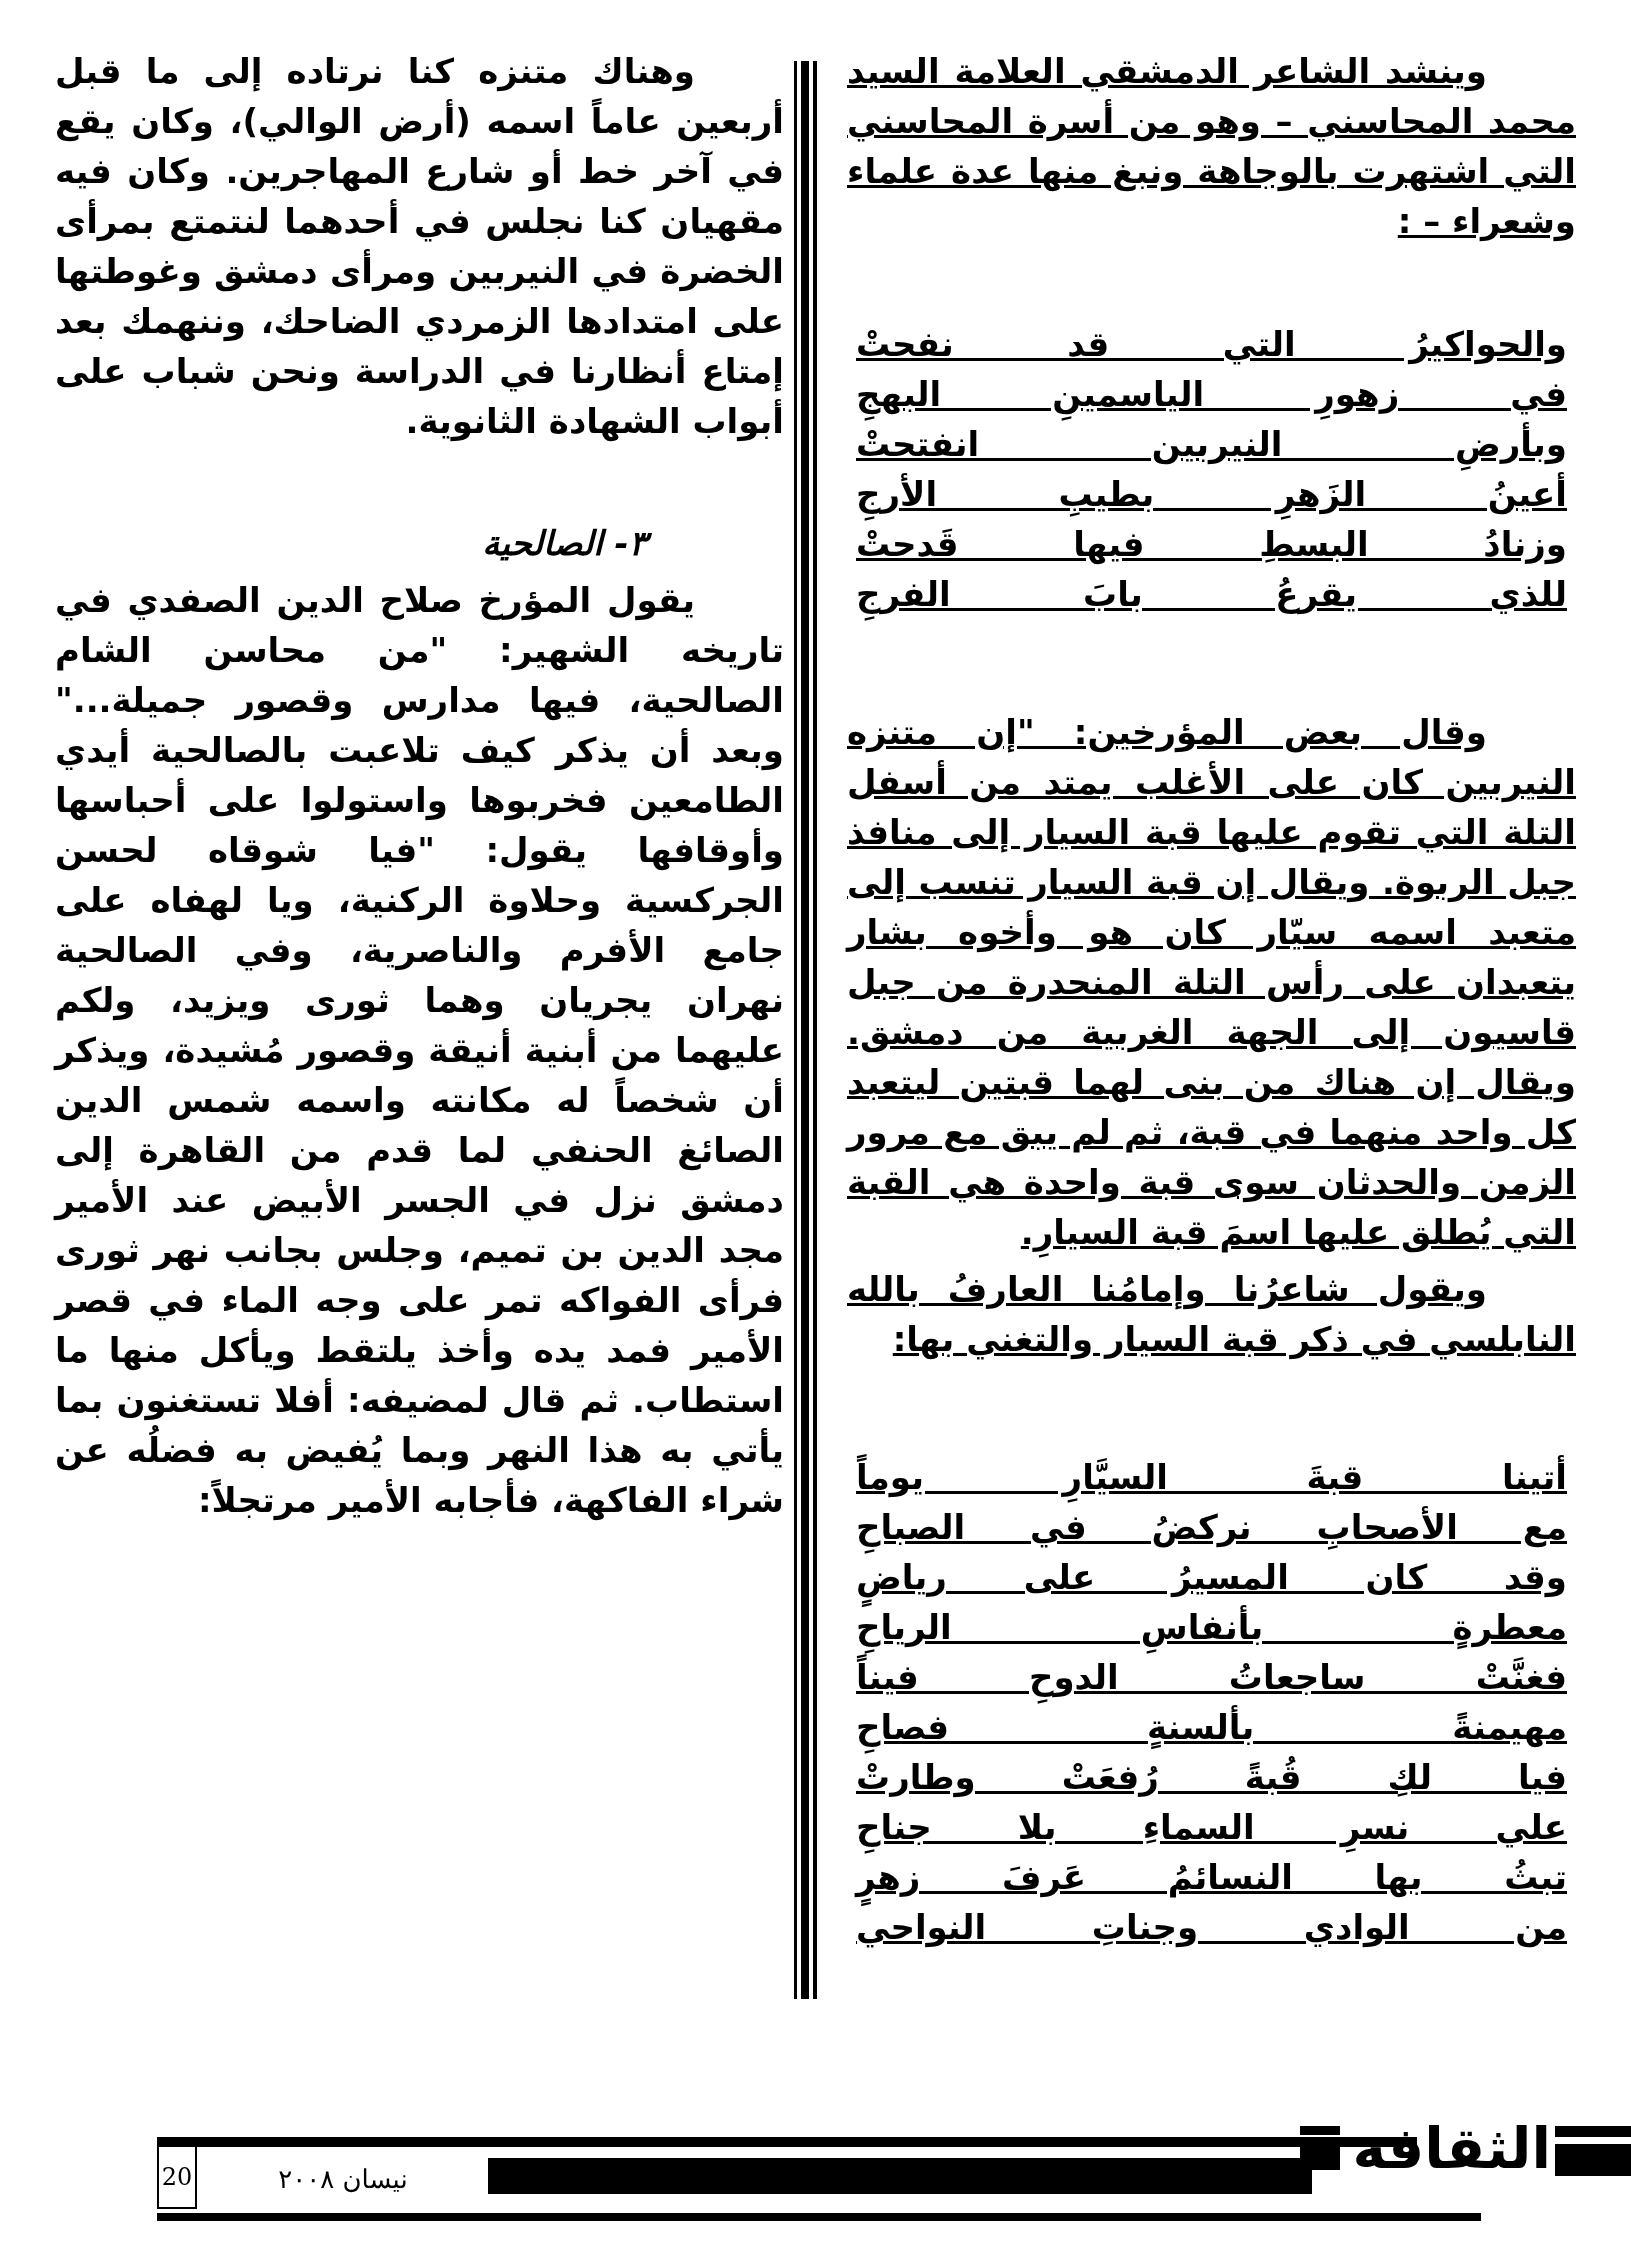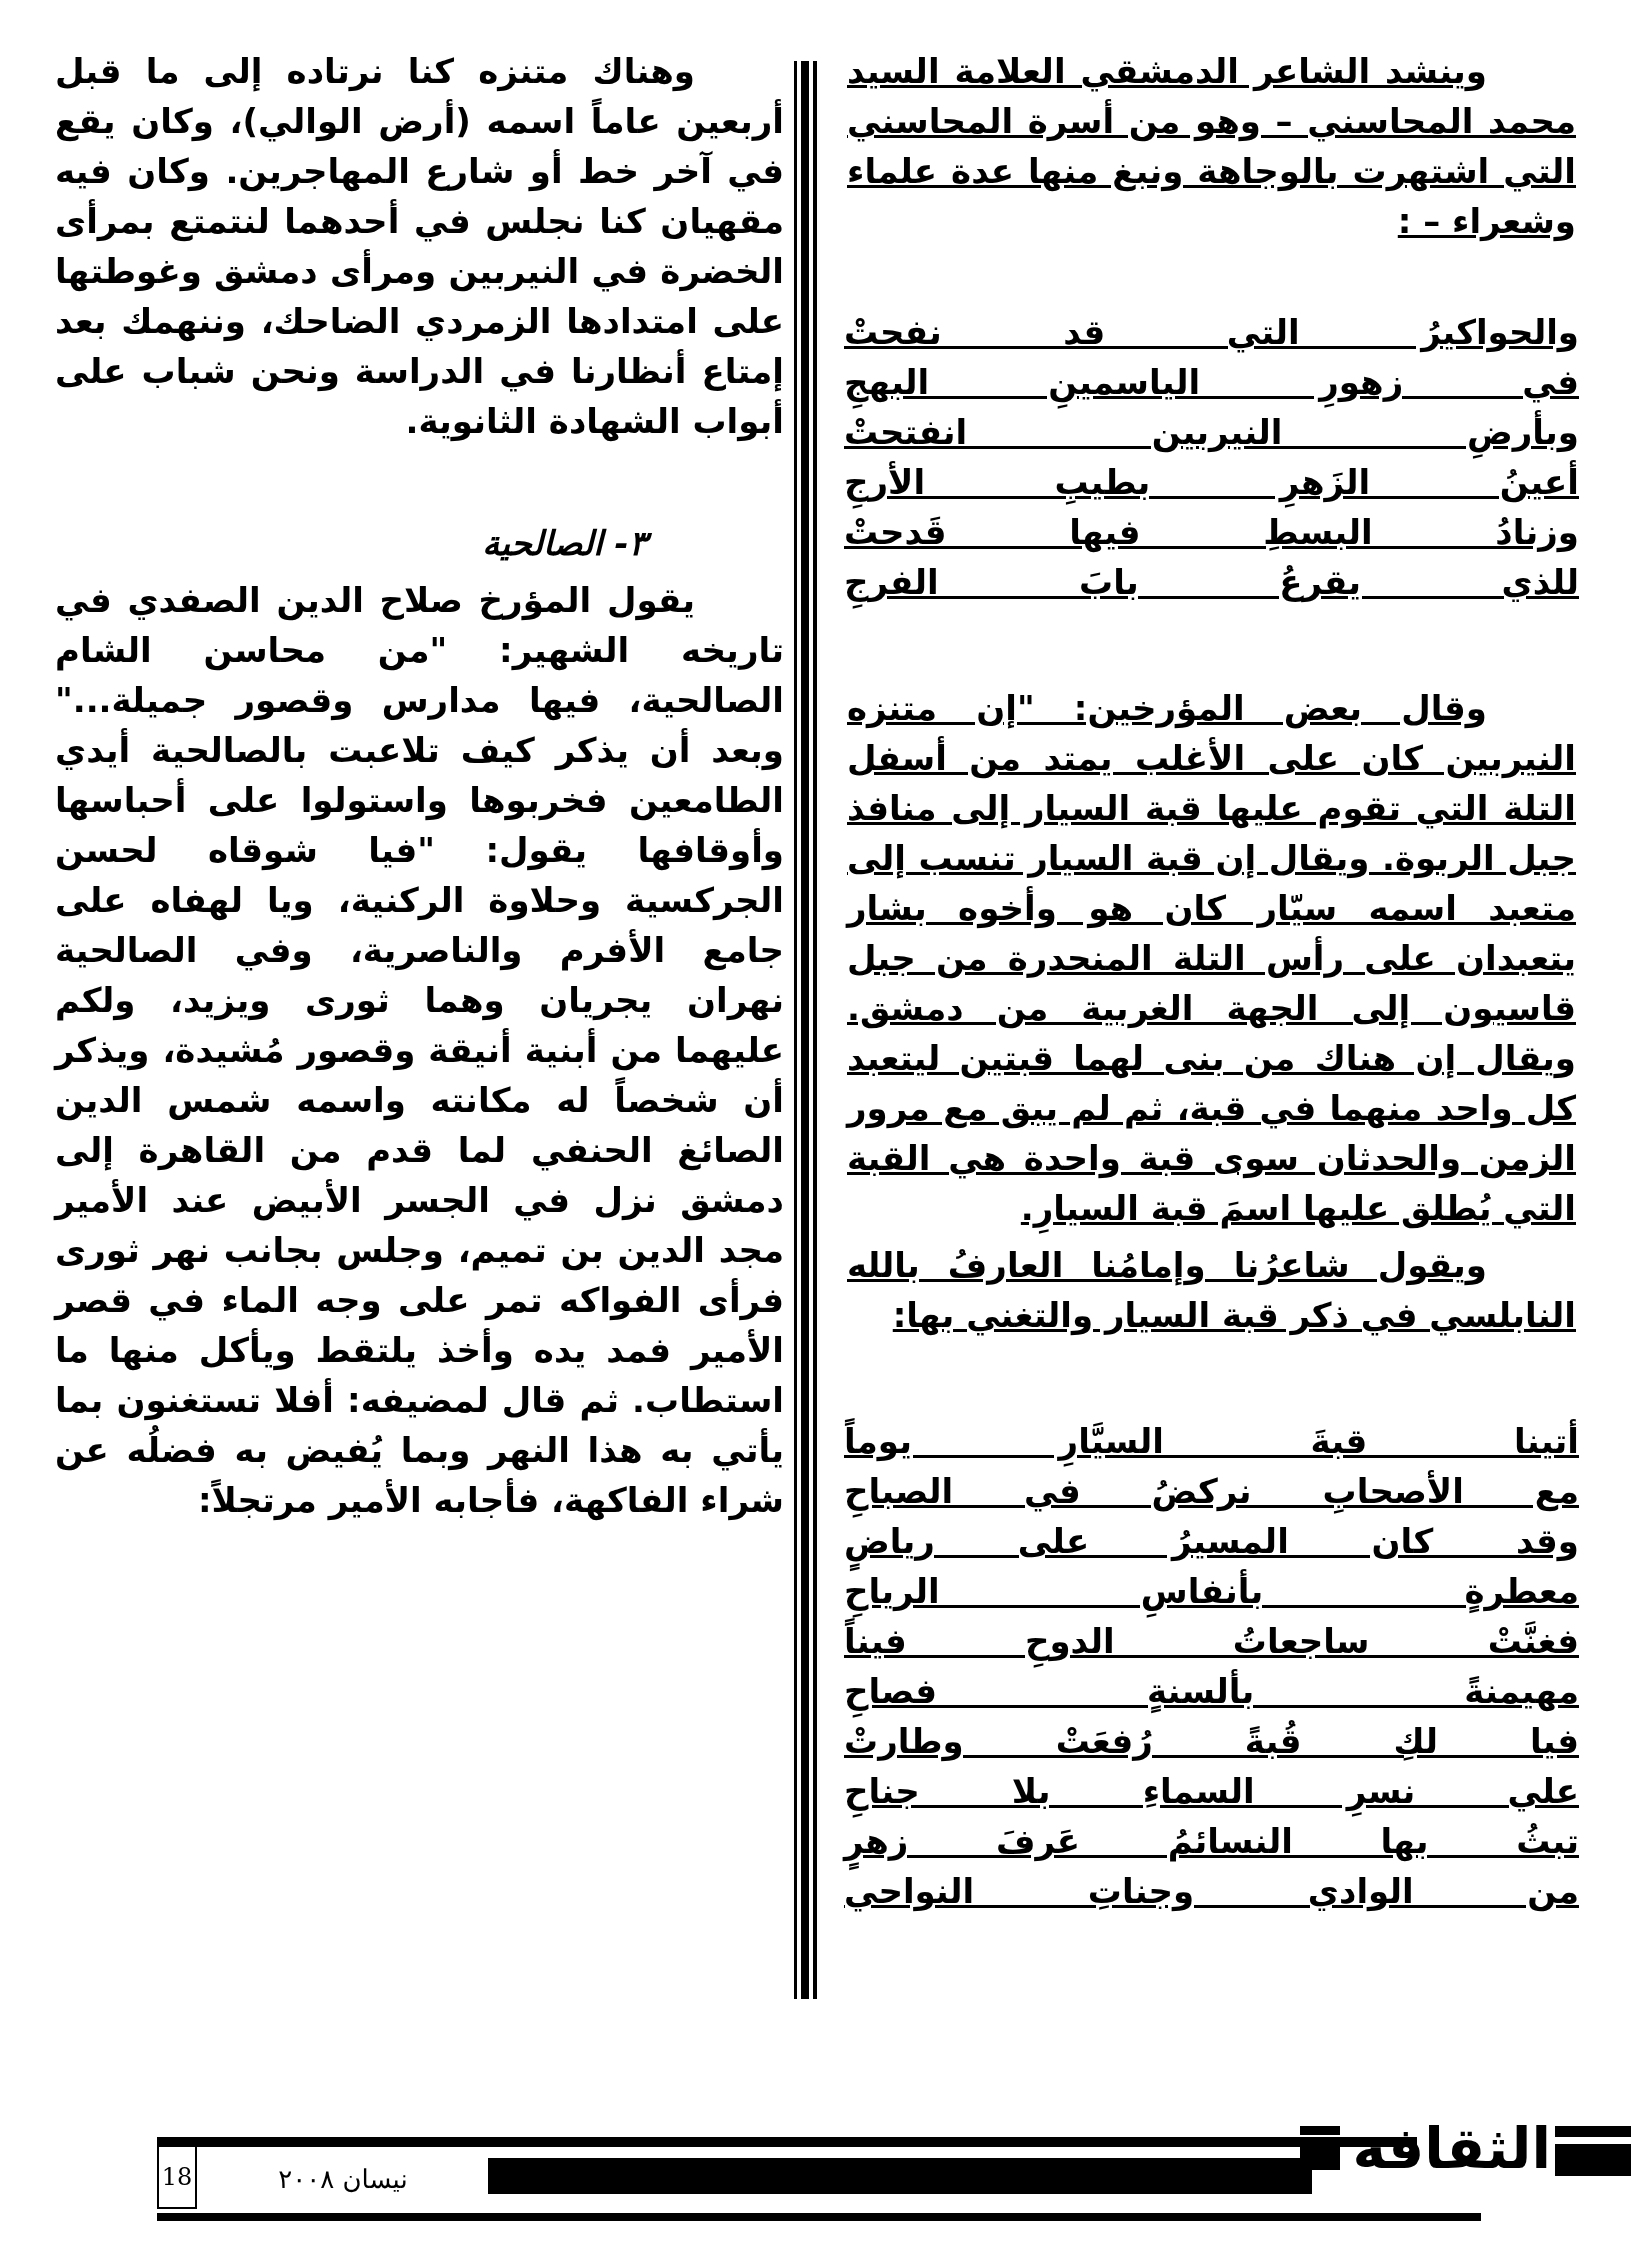--- a/index.html
+++ b/index.html
@@ -4,21 +4,21 @@
 <style>
   html, body { margin: 0; padding: 0; background: #ffffff; }
   body { width: 1631px; height: 2261px; position: relative; overflow: hidden;
          font-family: "DejaVu Sans", sans-serif; color: #000; }
   .col { position: absolute; top: 39px; direction: rtl; text-align: justify;
          font-weight: bold; font-size: 34px; line-height: 50px; }
   .col-right { left: 840px; width: 743px; text-decoration: underline; }
   .col-left  { left: 48px;  width: 743px; }
   .p { margin: 7px; }
   .indent { text-indent: 89px; }
-  .verse { margin: 4px; padding: 0; list-style: none; }
+  .verse { margin: 16px; padding: 0; list-style: none; }
   .verse li { height: 50px; text-align-last: justify; text-align: justify; }
   .gap-s { height: 50px; }
   .gap-m { height: 65px; }
   .heading { font-style: italic; font-weight: bold; padding-right: 137px; margin-top: 0; }
   .divider { position: absolute; top: 61px; height: 1938px; left: 794px; width: 24px; }
   .divider .r { position: absolute; top: 0; bottom: 0; background: #000; }
   .divider .r1 { left: 0; width: 3.2px; }
   .divider .r2 { left: 7.3px; width: 7.3px; }
   .divider .r3 { left: 19.4px; width: 3.2px; }
   
@@ -78,21 +78,21 @@
 
 <div class="col col-left">
   <p class="p indent">وهناك متنزه كنا نرتاده إلى ما قبل أربعين عاماً اسمه (أرض الوالي)، وكان يقع في آخر خط أو شارع المهاجرين. وكان فيه مقهيان كنا نجلس في أحدهما لنتمتع بمرأى الخضرة في النيربين ومرأى دمشق وغوطتها على امتدادها الزمردي الضاحك، وننهمك بعد إمتاع أنظارنا في الدراسة ونحن شباب على أبواب الشهادة الثانوية.</p>
   <div class="gap-m"></div>
   <h2 class="p heading" style="font-size:34px;line-height:50px;">٣- الصالحية</h2>
   <p class="p indent">يقول المؤرخ صلاح الدين الصفدي في تاريخه الشهير: "من محاسن الشام الصالحية، فيها مدارس وقصور جميلة..." وبعد أن يذكر كيف تلاعبت بالصالحية أيدي الطامعين فخربوها واستولوا على أحباسها وأوقافها يقول: "فيا شوقاه لحسن الجركسية وحلاوة الركنية، ويا لهفاه على جامع الأفرم والناصرية، وفي الصالحية نهران يجريان وهما ثورى ويزيد، ولكم عليهما من أبنية أنيقة وقصور مُشيدة، ويذكر أن شخصاً له مكانته واسمه شمس الدين الصائغ الحنفي لما قدم من القاهرة إلى دمشق نزل في الجسر الأبيض عند الأمير مجد الدين بن تميم، وجلس بجانب نهر ثورى فرأى الفواكه تمر على وجه الماء في قصر الأمير فمد يده وأخذ يلتقط ويأكل منها ما استطاب. ثم قال لمضيفه: أفلا تستغنون بما يأتي به هذا النهر وبما يُفيض به فضلُه عن شراء الفاكهة، فأجابه الأمير مرتجلاً:</p>
 </div>
 
 <div class="footer">
   <div class="bar-top"></div>
-  <div class="page-box">18</div>
+  <div class="page-box">20</div>
   <div class="date">نيسان ٢٠٠٨</div>
   <div class="black-block"></div>
   <div class="logo">
     <div class="lbar1"></div>
     <div class="lbar2"></div>
     <div class="ltext">الثقافة</div>
     <div class="lbar3"></div>
     <div class="lbar4"></div>
   </div>
   <div class="bar-bottom"></div>

